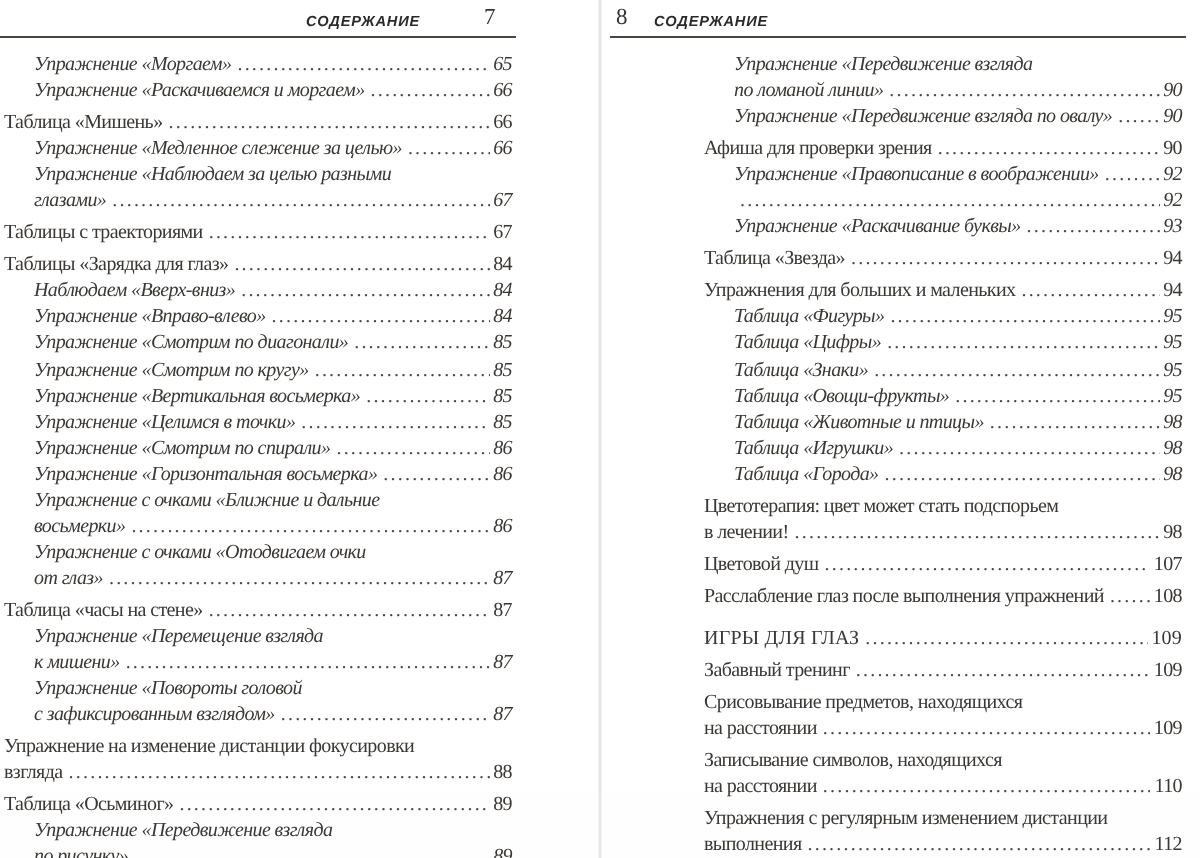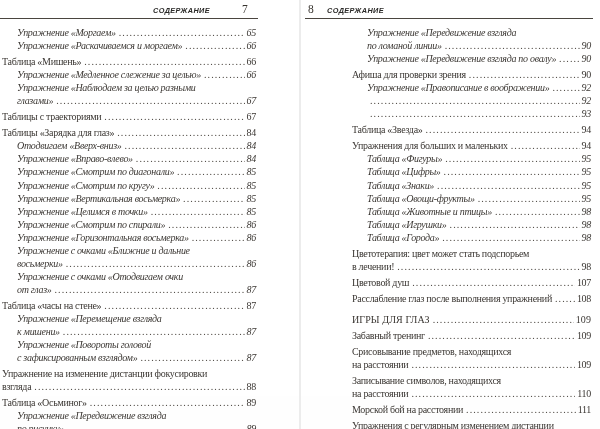--- a/index.html
+++ b/index.html
@@ -87,21 +87,21 @@
           <span class="t">Таблицы с траекториями</span>
           <span class="leader"></span>
           <span class="pg">67</span>
         </div>
         <div class="row lvl0">
           <span class="t">Таблицы «Зарядка для глаз»</span>
           <span class="leader"></span>
           <span class="pg">84</span>
         </div>
         <div class="row ind it">
-          <span class="t">Отодвигаем «Вверх-вниз»</span>
+          <span class="t">Наблюдаем «Вверх-вниз»</span>
           <span class="leader"></span>
           <span class="pg">84</span>
         </div>
         <div class="row ind it">
           <span class="t">Упражнение «Вправо-влево»</span>
           <span class="leader"></span>
           <span class="pg">84</span>
         </div>
         <div class="row ind it">
           <span class="t">Упражнение «Смотрим по диагонали»</span>
@@ -224,20 +224,21 @@
         <div class="row ind it">
           <span class="t">Упражнение «Правописание в воображении»</span>
           <span class="leader"></span>
           <span class="pg">92</span>
         </div>
         <div class="row ind it">
           <span class="leader"></span>
           <span class="pg">92</span>
         </div>
         <div class="row ind it">
+          <span class="t">Упражнение «Раскачивание буквы»</span>
           <span class="leader"></span>
           <span class="pg">93</span>
         </div>
         <div class="row lvl0">
           <span class="t">Таблица «Звезда»</span>
           <span class="leader"></span>
           <span class="pg">94</span>
         </div>
         <div class="row lvl0">
           <span class="t">Упражнения для больших и маленьких</span>
@@ -317,25 +318,20 @@
         </div>
         <div class="row lvl0">
           <span class="t">Записывание символов, находящихся</span>
         </div>
         <div class="row">
           <span class="t">на расстоянии</span>
           <span class="leader"></span>
           <span class="pg">110</span>
         </div>
         <div class="row lvl0">
-          <span class="t">Морской бой на расстоянии</span>
-          <span class="leader"></span>
-          <span class="pg">111</span>
-        </div>
-        <div class="row lvl0">
           <span class="t">Упражнения с регулярным изменением дистанции</span>
         </div>
         <div class="row">
           <span class="t">выполнения</span>
           <span class="leader"></span>
           <span class="pg">112</span>
         </div>
       </div>
   </div>
 

